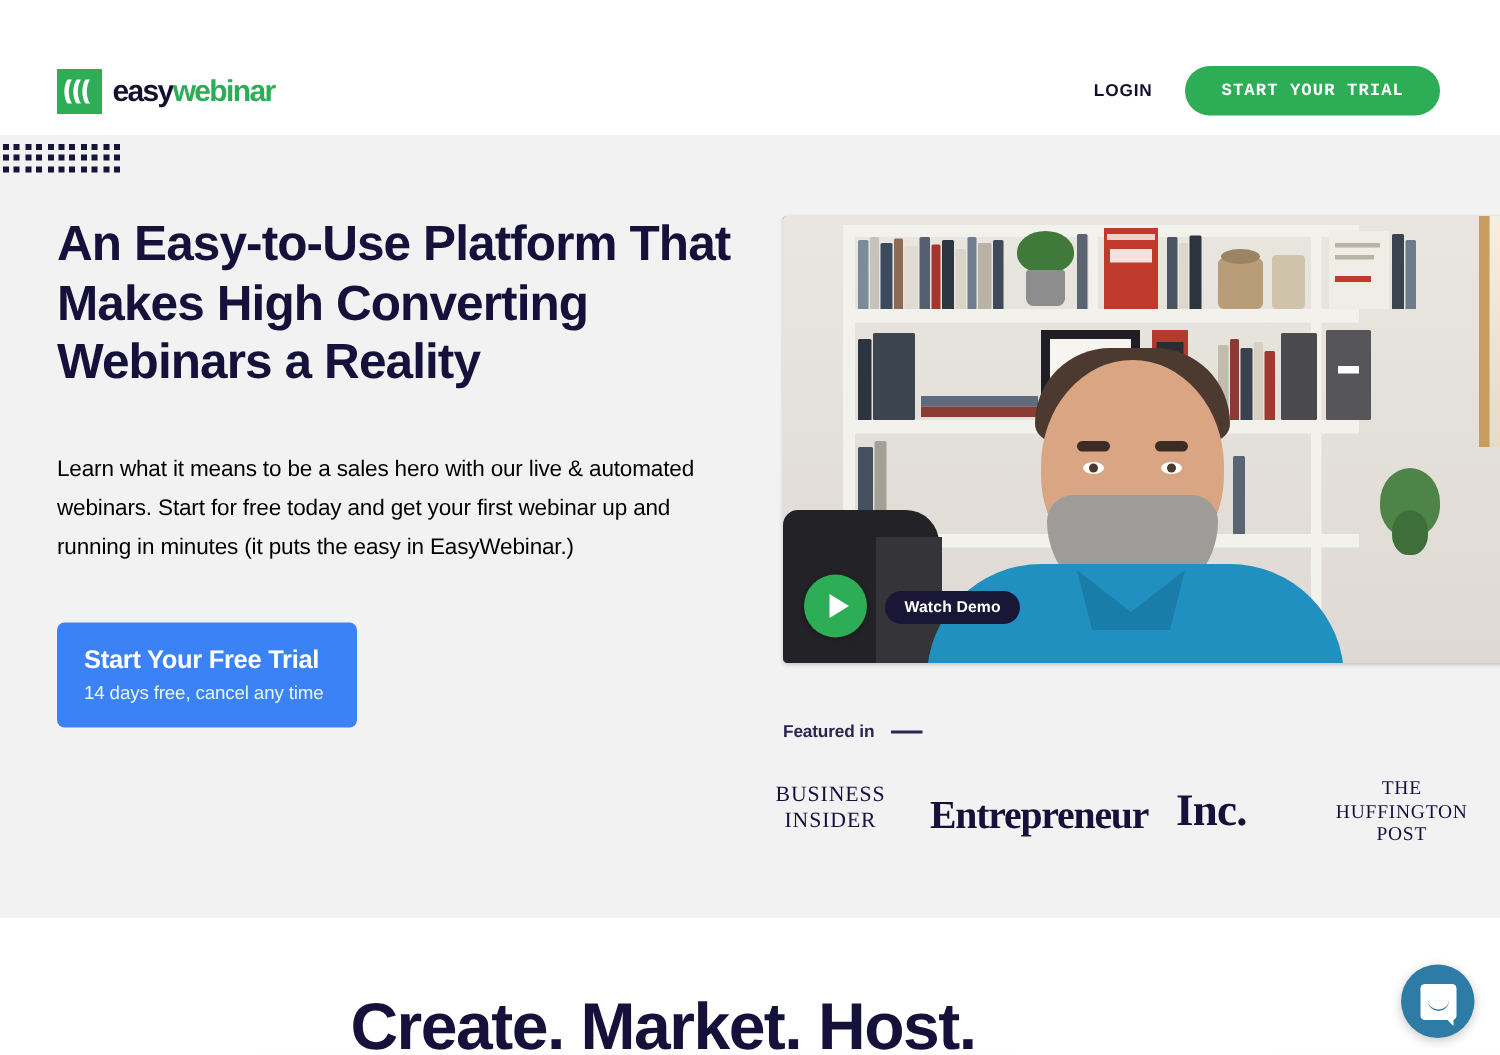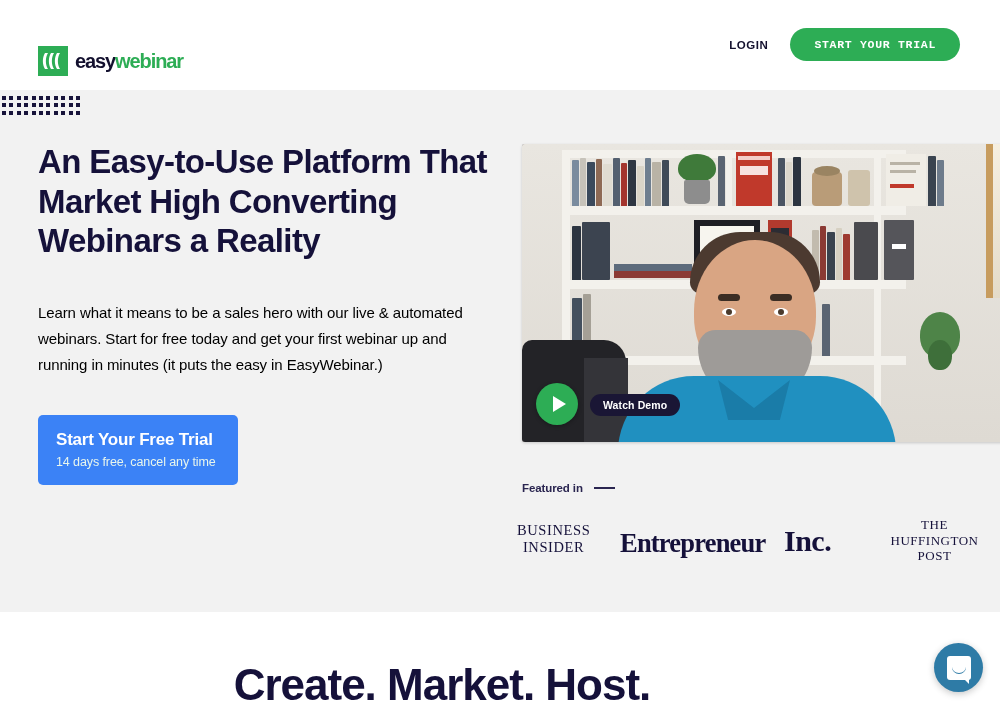--- a/index.html
+++ b/index.html
@@ -27,21 +27,21 @@
   .logo-webinar { color:#2DAD55; }
 
   .nav-links { position:absolute; left:224px; top:53px; display:flex; align-items:center; }
   .nav-link {
     font-size:11.5px; font-weight:bold; color:#13102E;
     letter-spacing:0.55px; margin-right:32px; cursor:pointer;
     text-decoration:none; white-space:nowrap;
   }
   .nav-link:last-child { margin-right:0; }
 
-  .nav-right { position:absolute; right:40px; top:28px; display:flex; align-items:center;margin-left:32px; }
+  .nav-right { position:absolute; right:40px; top:44px; display:flex; align-items:center;margin-left:32px; }
   .login-link {
     font-size:11.5px; font-weight:bold; color:#13102E;
     letter-spacing:0.55px; margin-right:22px; cursor:pointer; text-decoration:none;
   }
   .trial-btn {
     background:#2DAD55; color:#ffffff; border:none;
     border-radius:22px; height:33px; padding:0 24px;
     font-size:11.5px; font-weight:bold; letter-spacing:0.7px;
     font-family:Liberation Mono, monospace; cursor:pointer;
     display:flex; align-items:center; justify-content:center;
@@ -243,21 +243,21 @@
         <i></i>
         <i></i>
         <i></i>
         <i></i>
         <i></i>
         <i></i>
         <i></i>
     </div>
 
     <div class="hero-left">
-      <h1 class="hero-title">An Easy-to-Use Platform That Market High Converting Webinars a Reality</h1>
+      <h1 class="hero-title">An Easy-to-Use Platform That Makes High Converting Webinars a Reality</h1>
       <p class="hero-sub">Learn what it means to be a sales hero with our live &amp; automated webinars. Start for free today and get your first webinar up and running in minutes (it puts the easy in EasyWebinar.)</p>
       <button class="cta-btn">
         <span class="cta-main">Start Your Free Trial</span>
         <span class="cta-sub">14 days free, cancel any time</span>
       </button>
     </div>
 
     <div class="video-card">
       <div class="vid-bg">
         <div class="wall"></div>

